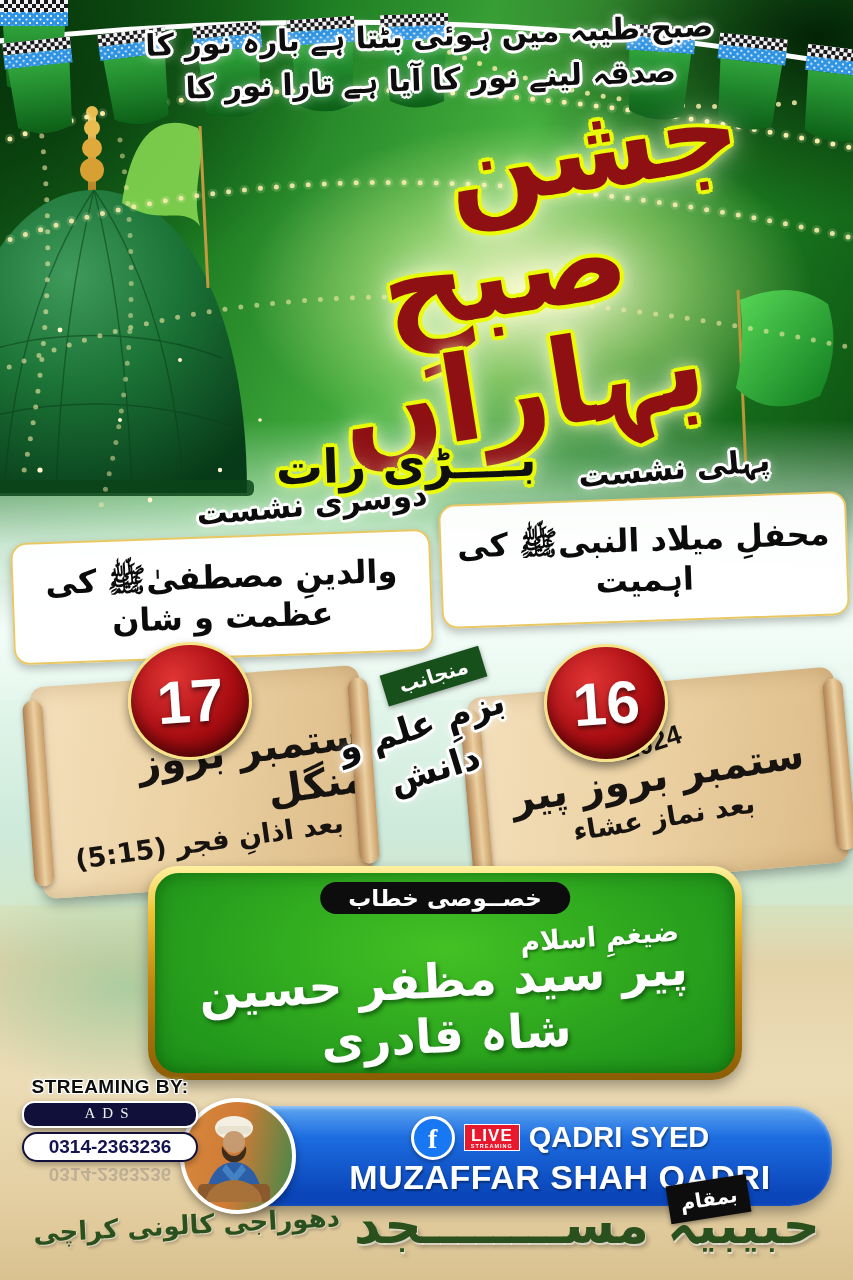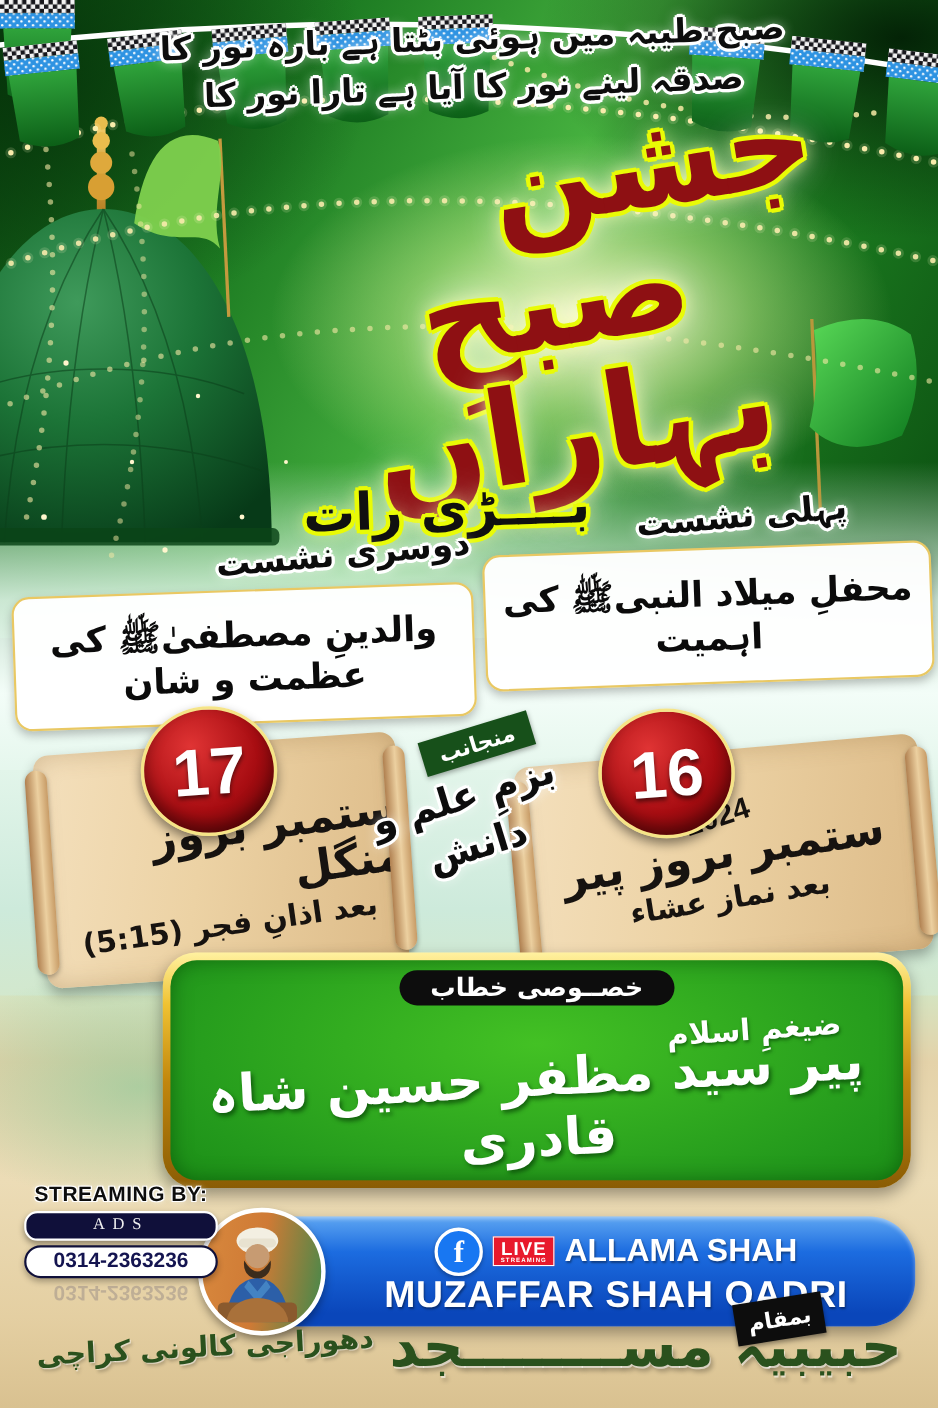--- a/index.html
+++ b/index.html
@@ -66,21 +66,21 @@
   .day-oval.left{left:128px;top:642px;}
   .day-num{font-family:"Liberation Sans",sans-serif;font-size:60px;font-weight:900;color:#fff;
     text-shadow:0 3px 4px rgba(0,0,0,.55);transform:rotate(-4deg);}
   
   .org-label{position:absolute;left:382px;top:660px;z-index:3;background:#17501a;color:#fff;
     font-size:20px;font-weight:bold;padding:4px 16px;transform:rotate(-17deg);direction:rtl;
     box-shadow:0 2px 5px rgba(0,0,0,.35);}
   .org-name{position:absolute;left:338px;top:702px;width:180px;z-index:3;text-align:center;
     font-size:35px;font-weight:bold;color:#0d0d0d;direction:rtl;line-height:1.3;transform:rotate(-17deg);}
   
-  .banner{position:absolute;left:148px;top:866px;width:680px;height:214px;z-index:3;border-radius:30px;
+  .banner{position:absolute;left:148px;top:866px;width:594px;height:214px;z-index:3;border-radius:30px;
     background:linear-gradient(180deg,#fff1a0 0%,#f0c232 22%,#c1860d 55%,#8a5c04 100%);
     padding:7px;box-shadow:0 6px 14px rgba(0,0,0,.35);box-sizing:border-box;}
   .banner-in{position:relative;width:100%;height:100%;border-radius:24px;
     background:radial-gradient(95% 130% at 50% 38%,#43c124 0%,#23991c 55%,#0d7a0d 100%);
     box-shadow:inset 0 0 18px rgba(0,60,0,.5);}
   .speech-pill{position:absolute;left:50%;top:9px;transform:translateX(-50%);background:#0d0d0d;color:#fff;
     font-size:23px;font-weight:bold;padding:3px 28px;border-radius:20px;direction:rtl;white-space:nowrap;}
   .honorific{position:absolute;right:56px;top:48px;color:#fff;font-size:27px;font-weight:bold;
     direction:rtl;transform:rotate(-4deg);text-shadow:1px 2px 3px rgba(0,60,0,.6);}
   .speaker{position:absolute;left:4%;top:80px;width:92%;color:#fff;font-size:47px;font-weight:bold;
@@ -322,21 +322,21 @@
     </div>
     <div class="lb-content">
       <div class="lb-row1">
         <span class="fb-circle">
           <span class="fb-f">f</span>
         </span>
         <span class="live-badge">
           <span class="live-word">LIVE</span>
           <span class="streaming-word">STREAMING</span>
         </span>
-        <span class="lb-line1">ALLAMA SHAH</span>
+        <span class="lb-line1">QADRI SYED</span>
       </div>
       <div class="lb-line2">MUZAFFAR SHAH QADRI</div>
     </div>
   </div>
 
   <div class="venue-label">بمقام</div>
   <div class="venue-line">
     <span class="venue-name">حبیبیہ مســــــــجد</span>
     <span class="venue-addr">دھوراجی کالونی کراچی</span>
   </div>

